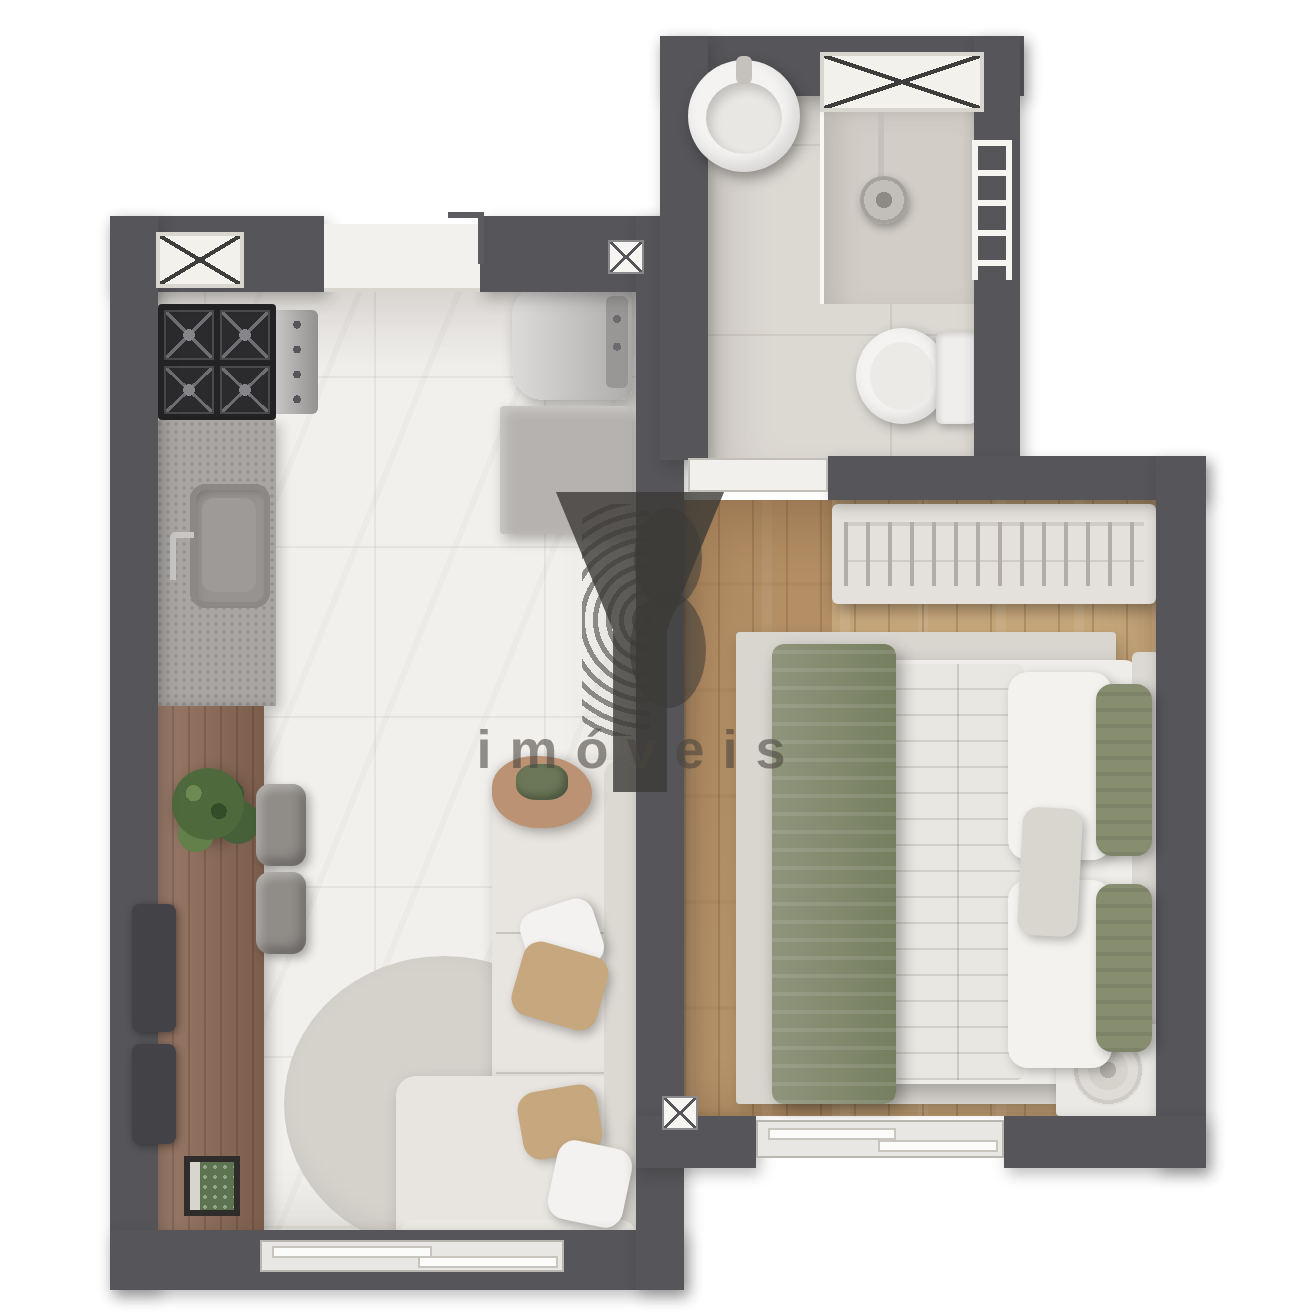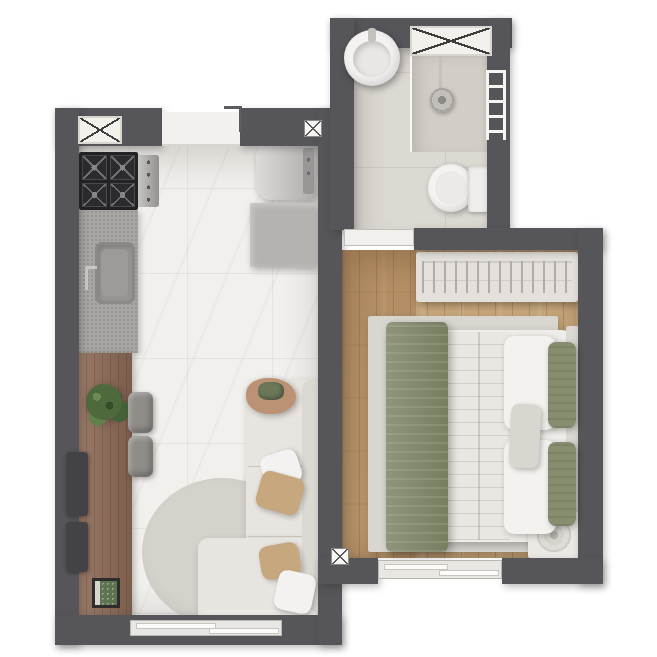--- a/index.html
+++ b/index.html
@@ -307,14 +307,27 @@
   <div class="onwall bsink-faucet"></div>
   <div class="onwall slidewin win-living-bottom">
     <div class="pane wlb-p1"></div>
     <div class="pane wlb-p2"></div>
   </div>
   <div class="onwall slidewin win-bed-bottom">
     <div class="pane wbb-p1"></div>
     <div class="pane wbb-p2"></div>
   </div>
 
+  <div class="watermark">
+    <span class="sr">YBY</span>
+    <div class="wm-row">
+      <div class="wm-y"></div>
+      <div class="wm-b">
+        <div class="wm-b-rings"></div>
+        <div class="wm-b-lobe wm-b-lobe-top"></div>
+        <div class="wm-b-lobe wm-b-lobe-bot"></div>
+      </div>
+      <div class="wm-y"></div>
+    </div>
+    <div class="wm-text">imóveis</div>
+  </div>
 
 </div>
 
 </body></html>

